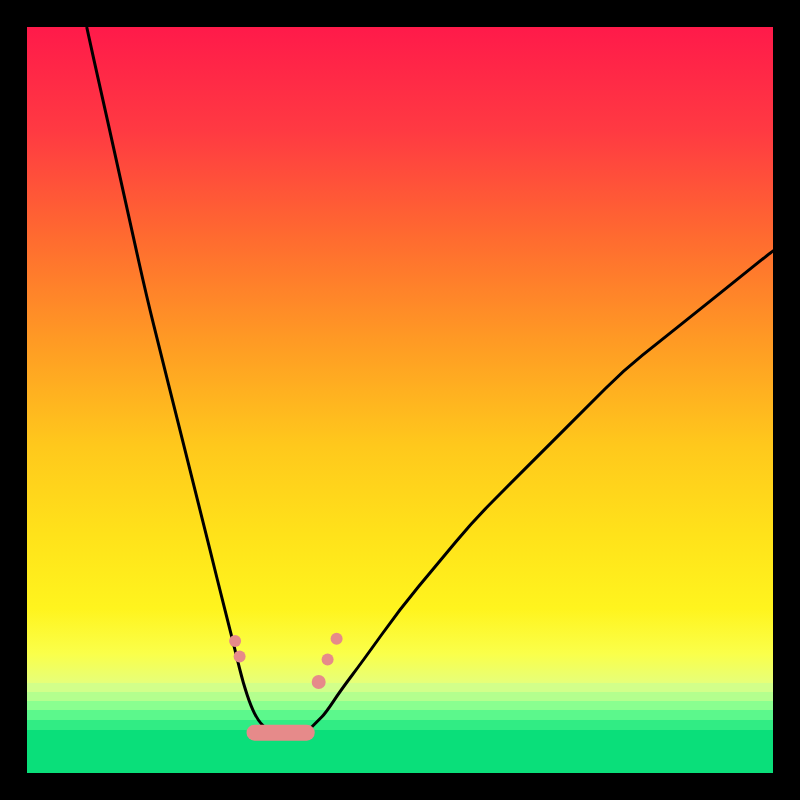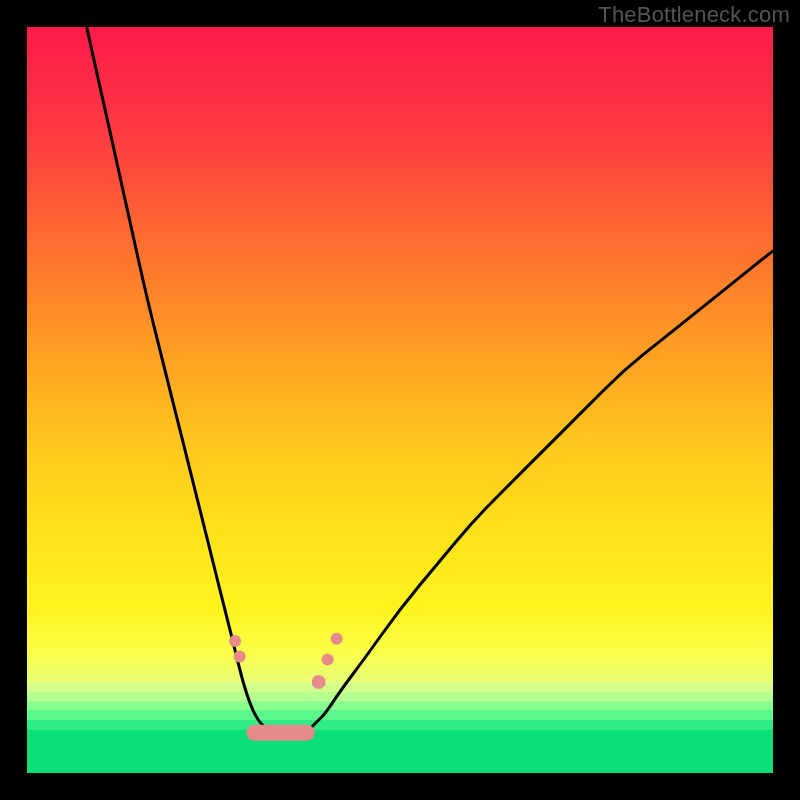--- a/index.html
+++ b/index.html
@@ -51,21 +51,20 @@
     font-weight: 500;
     letter-spacing: 0.2px;
     user-select: none;
   }
 </style>
 </head>
 <body>
 
 <div class="frame">
 
-  <div class="watermark">TheBottleneck.com</div>
 
   <div class="plot">
 
     <div class="gradient" id="gradient" style="background: linear-gradient(rgb(255, 26, 74) 0%, rgb(255, 58, 66) 14%, rgb(255, 106, 48) 28%, rgb(255, 154, 36) 42%, rgb(255, 200, 28) 56%, rgb(255, 226, 26) 68%, rgb(255, 244, 30) 78%, rgb(250, 255, 74) 84%, rgb(230, 255, 122) 88%, rgb(230, 255, 122) 100%);"></div>
 
     <div id="bands">
         <div class="band" style="top: 88%; height: 1.2%; background: rgb(210, 255, 138);"></div>
         <div class="band" style="top: 89.2%; height: 1.2%; background: rgb(180, 255, 142);"></div>
         <div class="band" style="top: 90.4%; height: 1.2%; background: rgb(138, 255, 144);"></div>
         <div class="band" style="top: 91.6%; height: 1.3%; background: rgb(92, 248, 140);"></div>

